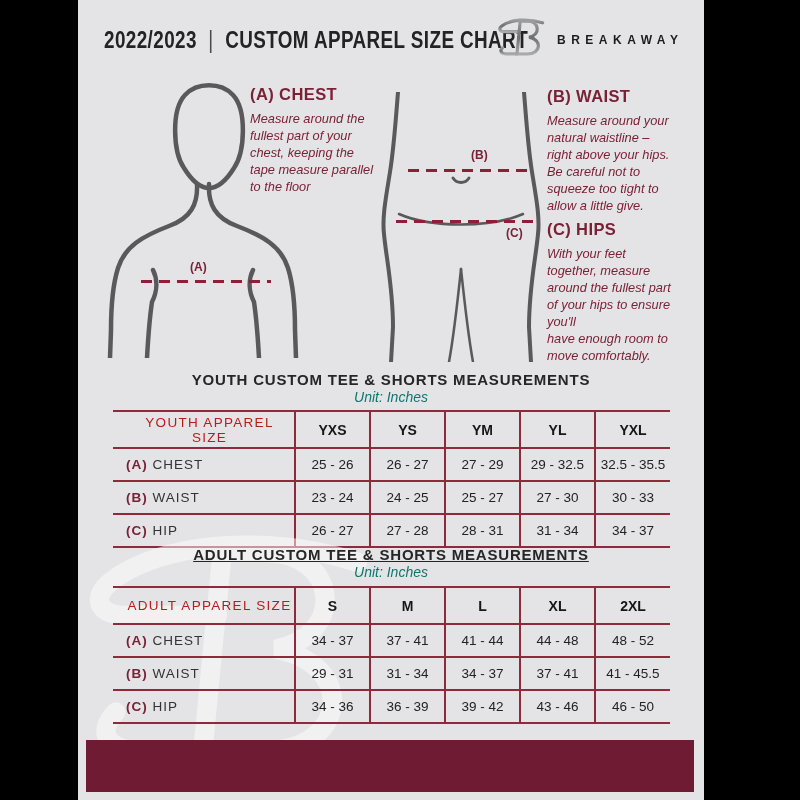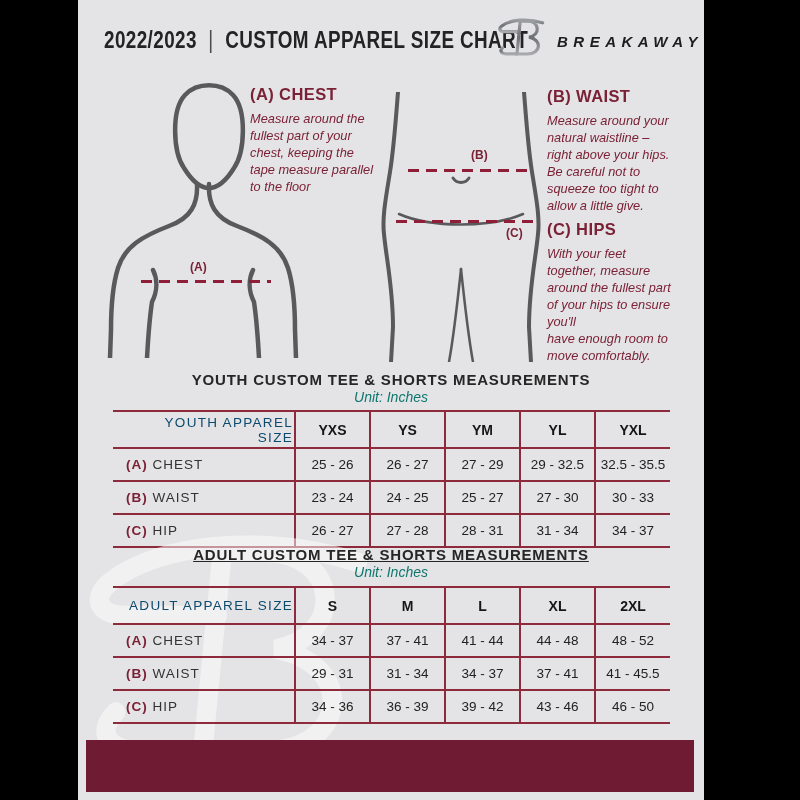--- a/index.html
+++ b/index.html
@@ -6,22 +6,22 @@
   body{width:800px;height:800px;position:relative;font-family:"Liberation Sans",sans-serif;
        -webkit-font-smoothing:antialiased;}
   .page{position:absolute;left:78px;top:0;width:626px;height:800px;background:var(--page_bg,#e4e4e6);overflow:hidden;}
 
   
   .hdr-title{position:absolute;left:26px;top:27px;display:flex;align-items:baseline;gap:14px;
     transform:scaleX(.82);transform-origin:left center;white-space:nowrap;
     font-weight:bold;font-size:23px;color:#232326;letter-spacing:.5px;}
   .hdr-divider{font-weight:normal;color:#4a4a4d;}
   .logo{position:absolute;left:419px;top:15px;}
-  .brand{position:absolute;left:479px;top:33px;font-size:15px;font-weight:bold;
-    letter-spacing:5.5px;color:#1d1d1f;white-space:nowrap;font-style:italic;}
+  .brand{position:absolute;left:479px;top:33px;font-size:12px;font-weight:bold;
+    letter-spacing:5.5px;color:#1d1d1f;white-space:nowrap;}
 
   
   .fig{position:absolute;}
   .fig path{fill:none;stroke:var(--stroke,#59595c);stroke-linecap:round;}
   .dash{position:absolute;height:3px;
     background:repeating-linear-gradient(90deg,var(--dash,#8f1f38) 0 11px,transparent 11px 18px);}
   .marker{position:absolute;font-size:12px;font-weight:bold;color:var(--maroon,#7b2136);}
 
   
   .guide-title{position:absolute;font-size:16.5px;font-weight:bold;color:var(--maroon,#7b2136);
@@ -35,22 +35,22 @@
   .sec-unit{position:absolute;left:0;width:626px;text-align:center;font-size:14px;
     font-style:italic;color:#0f766e;}
   .size-table{position:absolute;left:35px;width:557px;border-collapse:collapse;table-layout:fixed;}
   .size-table col.c0{width:182px;}
   .size-table col.cn{width:75px;}
   .size-table th,.size-table td{border-top:2px solid var(--border,#8d2b3c);
     border-bottom:2px solid var(--border,#8d2b3c);text-align:center;color:#222;}
   .size-table th+th,.size-table td+td{border-left:2px solid var(--border,#8d2b3c);}
   .size-table th{height:33px;font-size:14px;font-weight:bold;color:#161616;}
   .size-table td{height:29px;font-size:13.5px;}
-  .size-table th.lbl{text-align:right;padding-left:13px;font-weight:normal;font-size:13.5px;
-    letter-spacing:1.3px;color:#0c4a6e;}
+  .size-table th.lbl{text-align:center;padding-left:13px;font-weight:normal;font-size:13.5px;
+    letter-spacing:1.3px;color:#b91c1c;}
   .size-table td.lbl{text-align:left;padding-left:13px;font-size:13.5px;letter-spacing:1px;color:#333;}
   .size-table td.lbl .pfx{font-weight:bold;color:var(--maroon,#7b2136);}
 
   
   .footer-bar{position:absolute;left:8px;top:740px;width:608px;height:52px;background:var(--bar,#6e1b33);}
   .watermark{position:absolute;left:4px;top:528px;opacity:.5;}
   .watermark path{fill:none;stroke:#fff;stroke-linecap:round;}
 </style>
 </head>
 <body>

